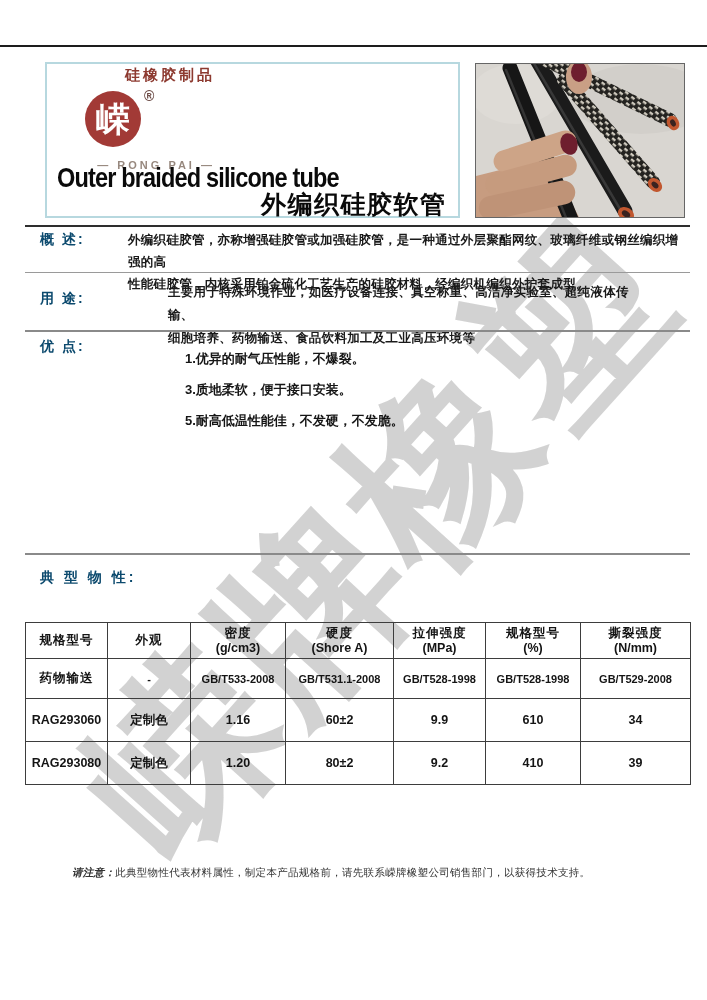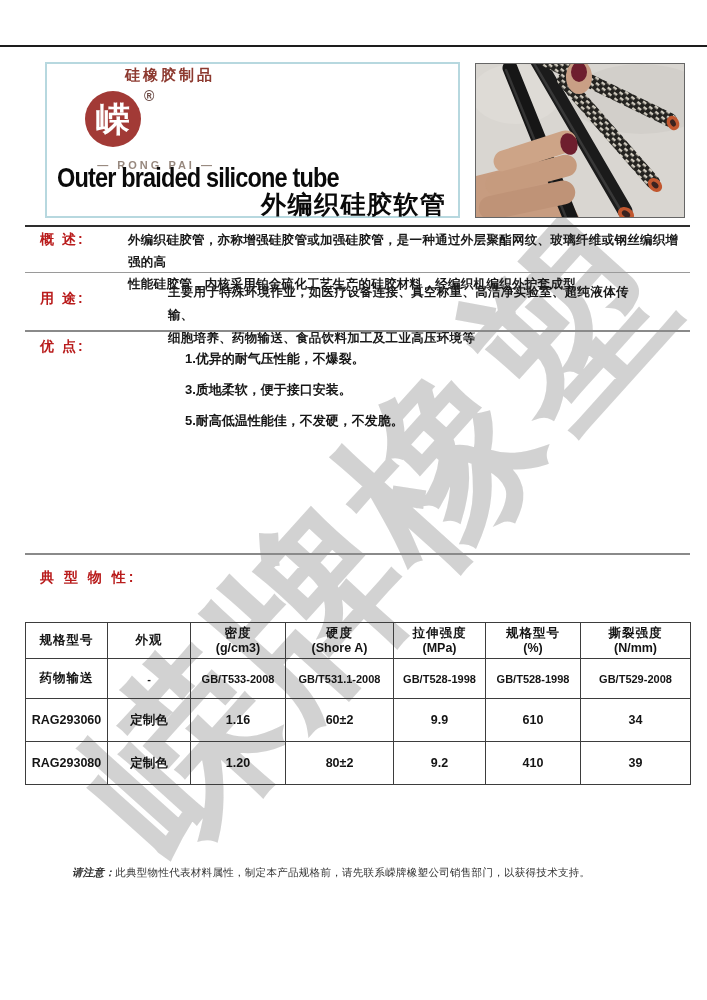--- a/index.html
+++ b/index.html
@@ -44,21 +44,21 @@
   .photo svg { display:block; }
 
   
   .rule { position:absolute; left:25px; width:665px; }
   .rule-dark { height:2px; background:#2e2e2e; }
   .rule-thin { height:1px; background:#9a9a9a; }
   .rule-mid  { height:2px; background:#8a8a8a; }
 
   
   .sec-label { position:absolute; left:40px; font-size:14px; font-weight:700;
-    letter-spacing:2px; color:#b91c1c; white-space:nowrap; }
+    letter-spacing:2px; color:#0c4a6e; white-space:nowrap; }
   .body-text { position:absolute; font-size:12.5px; font-weight:600; color:#1a1a1a;
     line-height:22px; letter-spacing:.3px; }
   .adv-list { position:absolute; left:185px; top:350px; display:flex; flex-direction:column;
     gap:13px; font-size:13px; font-weight:700; color:#151515; }
 
   
   .props-table { position:absolute; left:25px; top:622px; width:665px;
     border-collapse:collapse; table-layout:fixed; background:transparent; }
   .props-table td { border:1.5px solid #3d3d3d; text-align:center; vertical-align:middle;
     font-weight:700; color:#141414; padding:0; background:transparent; }

